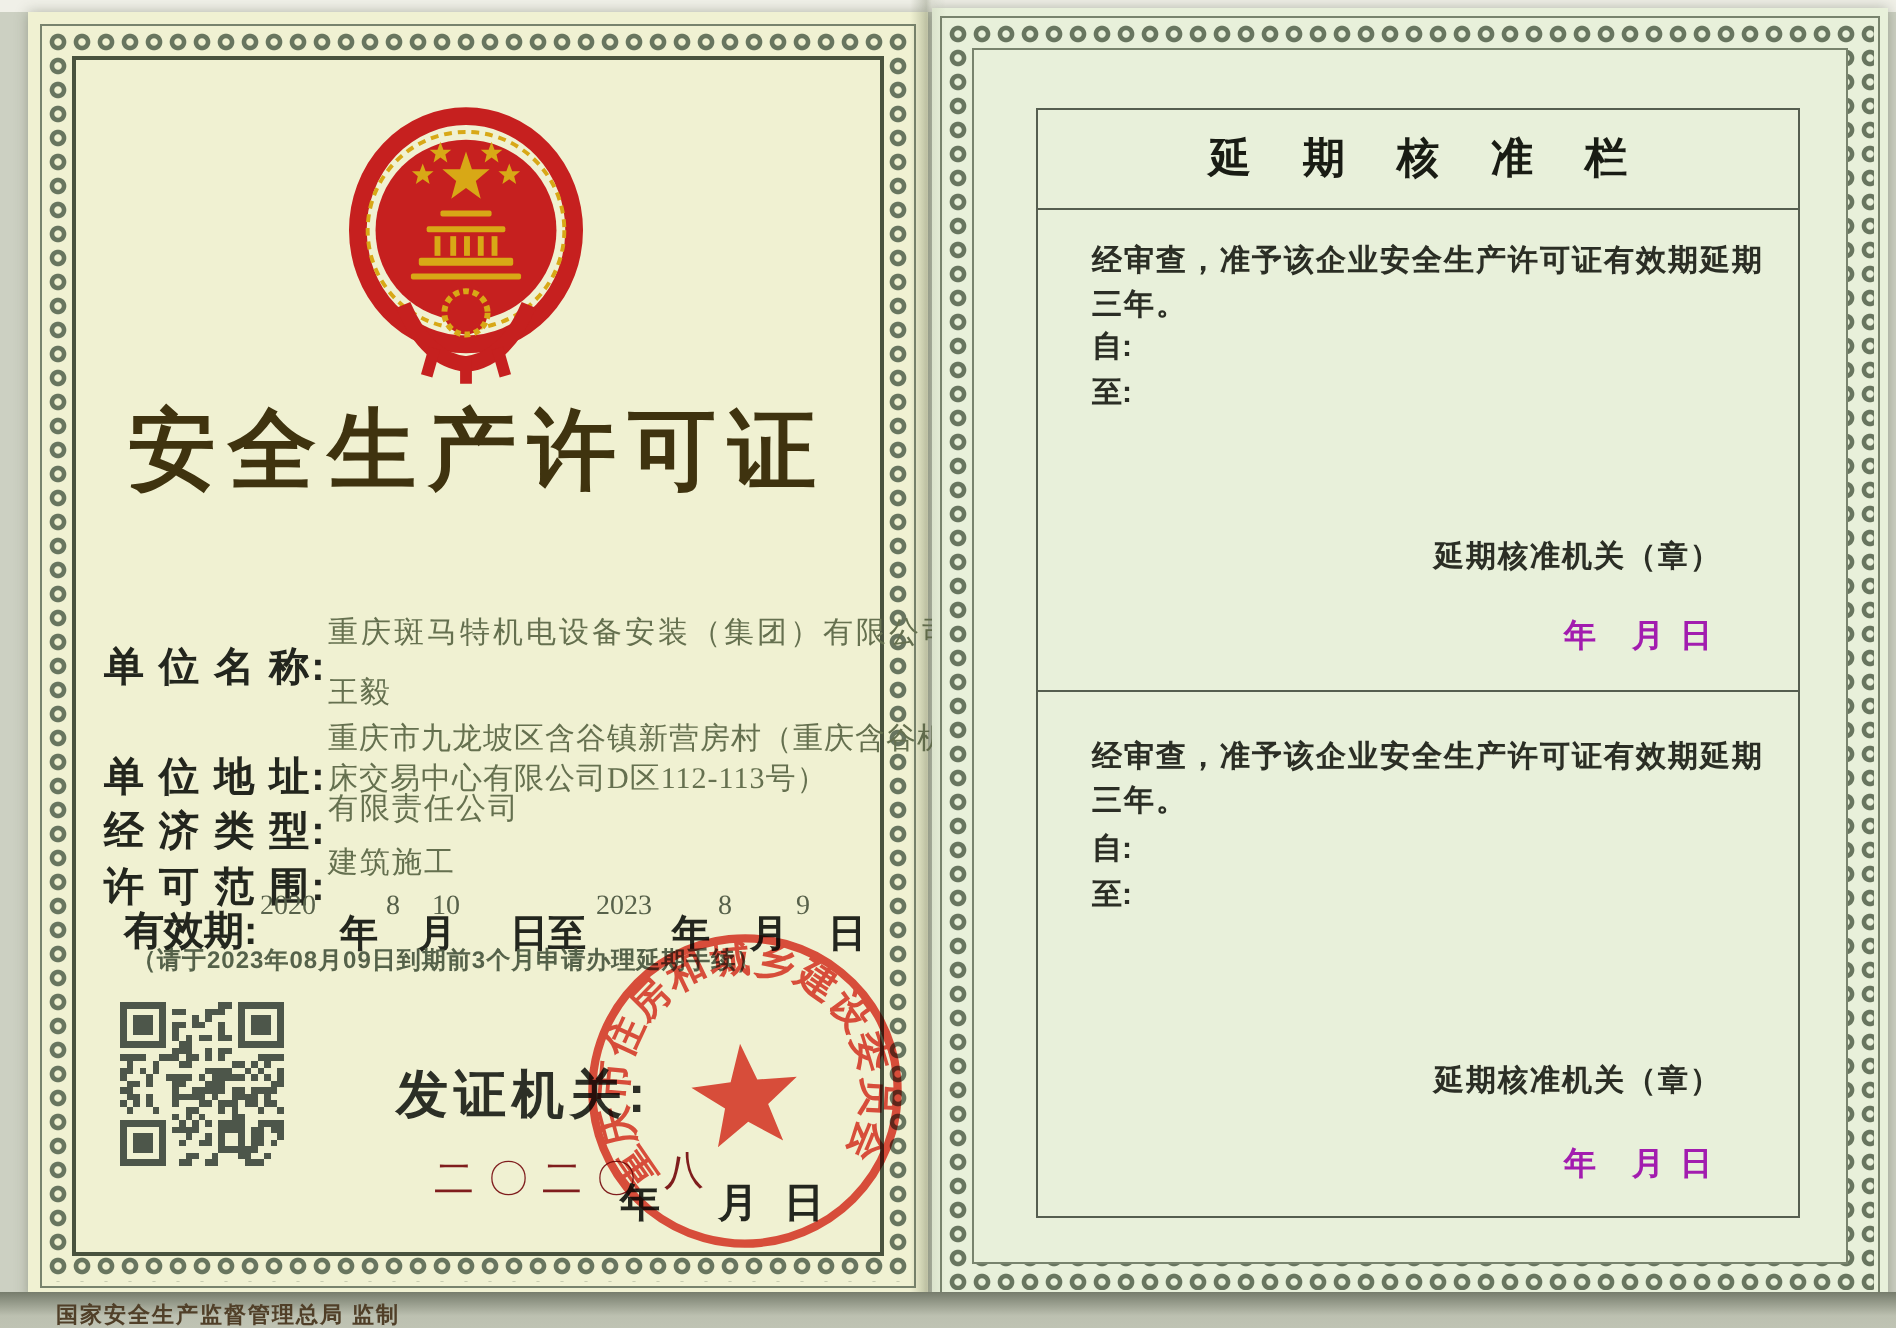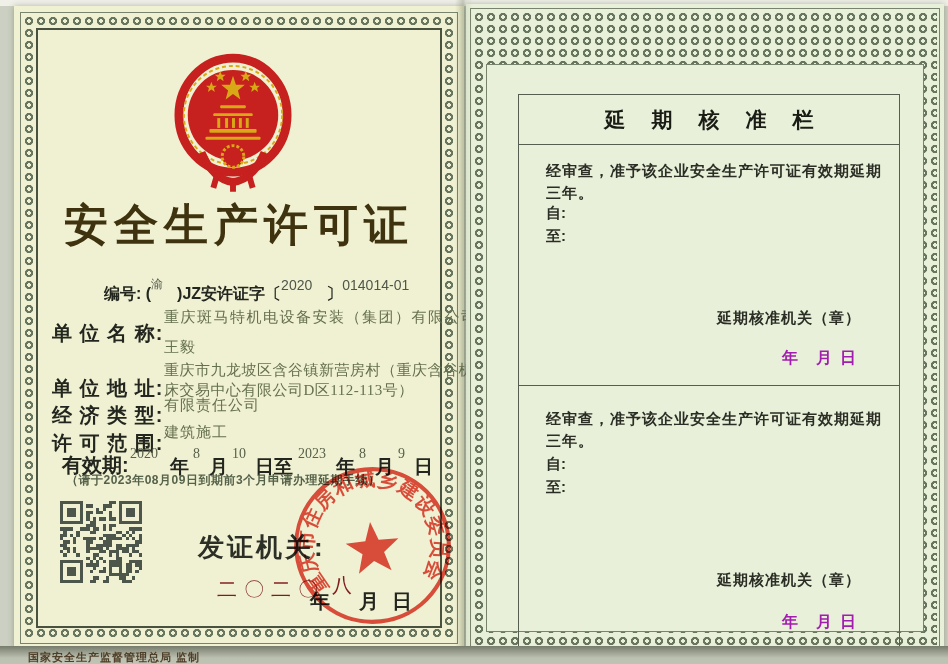--- a/index.html
+++ b/index.html
@@ -22,21 +22,21 @@
   .page-left{left:14px;top:6px;width:450px;height:644px;background:var(--pl);box-shadow:0 0 6px rgba(60,70,50,.35);}
   .page-right{left:466px;top:4px;width:478px;height:648px;background:var(--pr);box-shadow:0 0 6px rgba(60,70,50,.35);}
   .outer-line{position:absolute;border:1px solid var(--line-green);}
   .page-left .outer-line{inset:6px;}
   .page-right .outer-line{inset:4px;}
   .band{position:absolute;background-image:radial-gradient(circle at 6px 6px, rgba(0,0,0,0) 1.6px, var(--border-green) 2.1px, var(--border-green) 3.9px, rgba(0,0,0,0) 4.4px);background-size:12px 12px;}
   .page-left .band{inset:9px;}
   .page-right .band{inset:7px;}
   .cover{position:absolute;}
   .cover-l{inset:22px;background:var(--pl);border:2px solid #49523e;}
-  .cover-r{inset:20px;background:var(--pr);border:1px solid var(--line-green);margin-top:40px;}
+  .cover-r{inset:20px;background:var(--pr);border:1px solid var(--line-green);}
   .fold{position:absolute;left:455px;top:0;width:18px;height:664px;background:linear-gradient(90deg,rgba(90,100,70,0),rgba(90,100,70,.28) 45%,rgba(120,130,100,.12) 60%,rgba(90,100,70,0));}
 
   
   .emblem{position:absolute;left:136px;top:22px;width:118px;height:142px;}
   .cert-title{position:absolute;left:0;right:0;top:166px;text-align:center;font-size:44px;font-weight:bold;color:var(--title-brown);letter-spacing:6px;font-family:"Liberation Serif",serif;}
   .cert-subtitle{position:absolute;left:0;right:0;top:220px;text-align:center;font-size:27px;font-weight:bold;color:#332f0e;letter-spacing:2px;font-family:"Liberation Serif",serif;}
   .serial{position:absolute;left:66px;top:254px;font-size:16px;font-weight:bold;color:var(--ink);white-space:nowrap;}
   .serial .sup{position:relative;top:-9px;font-weight:normal;color:#4f5648;font-size:14px;}
   .serial .sup-sm{position:relative;top:-11px;font-weight:normal;color:#4f5648;font-size:12px;letter-spacing:0;}
   .serial .gap{display:inline-block;width:14px;}
@@ -125,24 +125,20 @@
           <rect x="36" y="76" width="48" height="4" rx="1" fill="#d8a816"></rect>
           <rect x="32" y="84" width="56" height="3" rx="1" fill="#d8a816"></rect>
           <circle cx="60" cy="104" r="11" fill="#c6201f" stroke="#d8a816" stroke-width="3" stroke-dasharray="3 2"></circle>
           <path d="M28,100 Q40,128 60,130 Q80,128 92,100" fill="none" stroke="#c6201f" stroke-width="8"></path>
           <path d="M44,122 L40,136 M60,126 L60,140 M76,122 L80,136" stroke="#c6201f" stroke-width="6"></path>
         </svg>
       </div>
 
       <div class="cert-title">安全生产许可证</div>
 
-      <div class="serial">
-        <span>编号:</span>
-        <span>(</span><span class="sup-sm">渝</span><span class="gap"></span><span>)</span><span>JZ安许证字</span><span>〔</span><span class="sup">2020</span><span class="gap"></span><span>〕</span><span class="sup">014014-01</span>
-      </div>
 
       <div class="field f1">
         <span class="flabel">单 位 名 称:</span>
         <span class="fvalue">重庆斑马特机电设备安装（集团）有限公司</span>
       </div>
       <div class="field f2">
         <span class="fvalue">王毅</span>
       </div>
       <div class="field f3">
         <span class="flabel">单 位 地 址:</span>
@@ -156,21 +152,21 @@
         <span class="flabel">经 济 类 型:</span>
         <span class="fvalue">有限责任公司</span>
       </div>
 
       <div class="validity">
         <span class="v-label">有效期:</span>
         <span class="v-num" style="left:78px">2020</span>
         <span class="v-unit" style="left:118px">年</span>
         <span class="v-num" style="left:141px">8</span>
         <span class="v-unit" style="left:157px">月</span>
-        <span class="v-num" style="left:180px">10</span>
+        <span class="v-num" style="left:164px">10</span>
         <span class="v-unit" style="left:203px">日至</span>
         <span class="v-num" style="left:246px">2023</span>
         <span class="v-unit" style="left:284px">年</span>
         <span class="v-num" style="left:307px">8</span>
         <span class="v-unit" style="left:323px">月</span>
         <span class="v-num" style="left:346px">9</span>
         <span class="v-unit" style="left:362px">日</span>
       </div>
 
       <div class="renewal-note">（请于2023年08月09日到期前3个月申请办理延期手续）</div>

